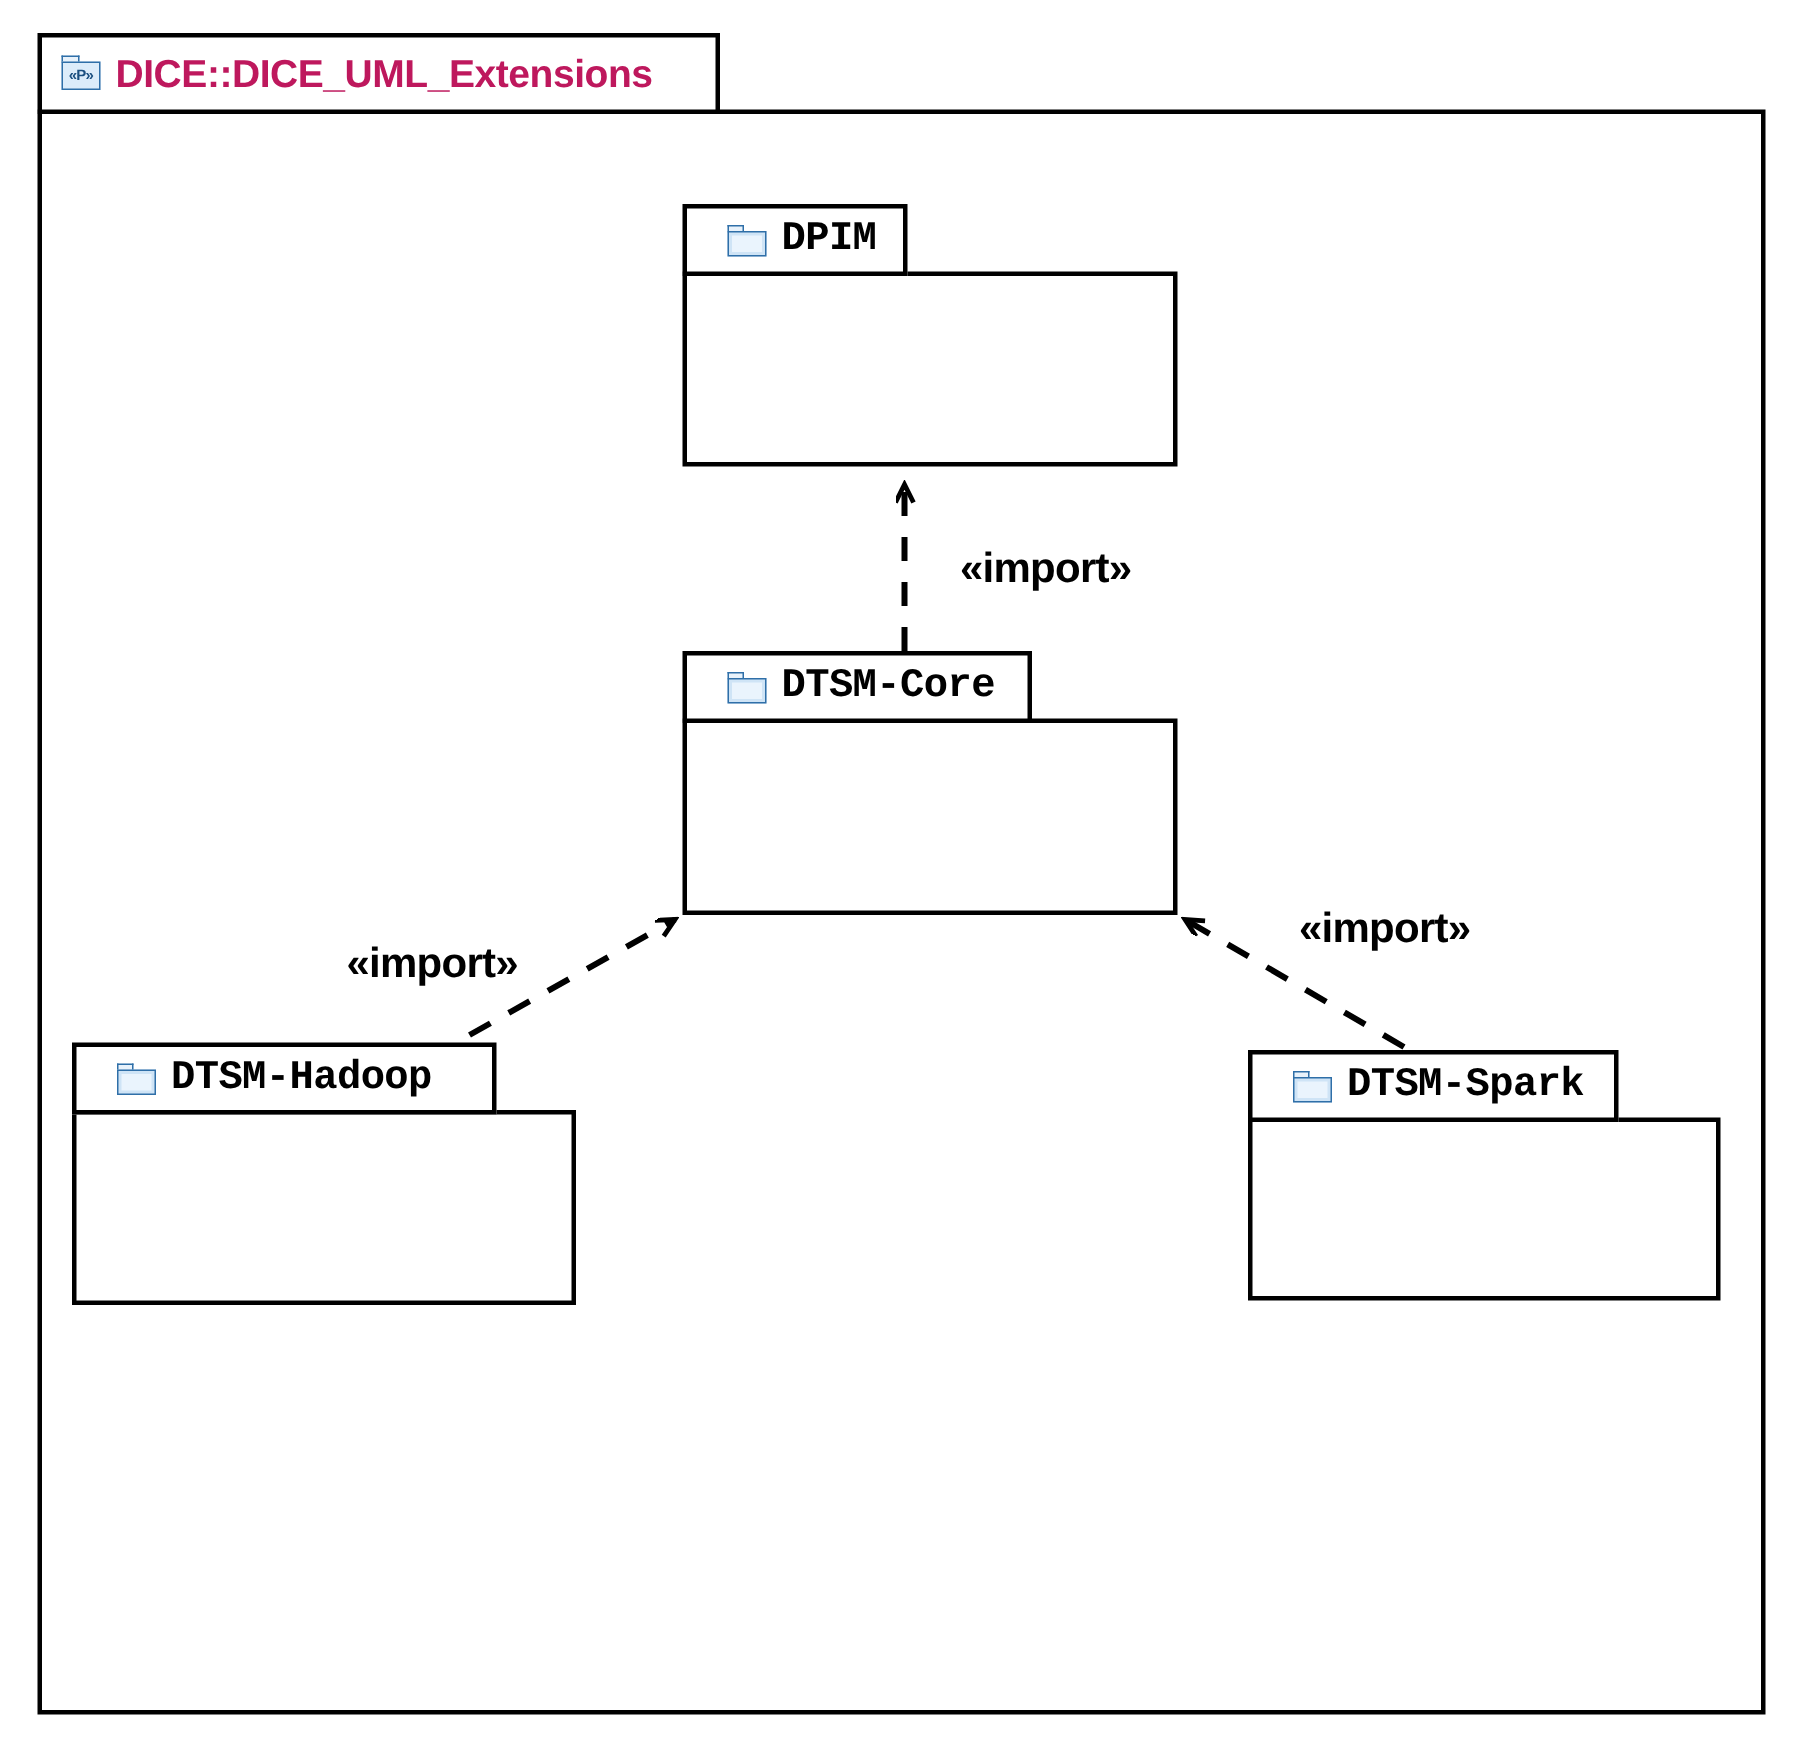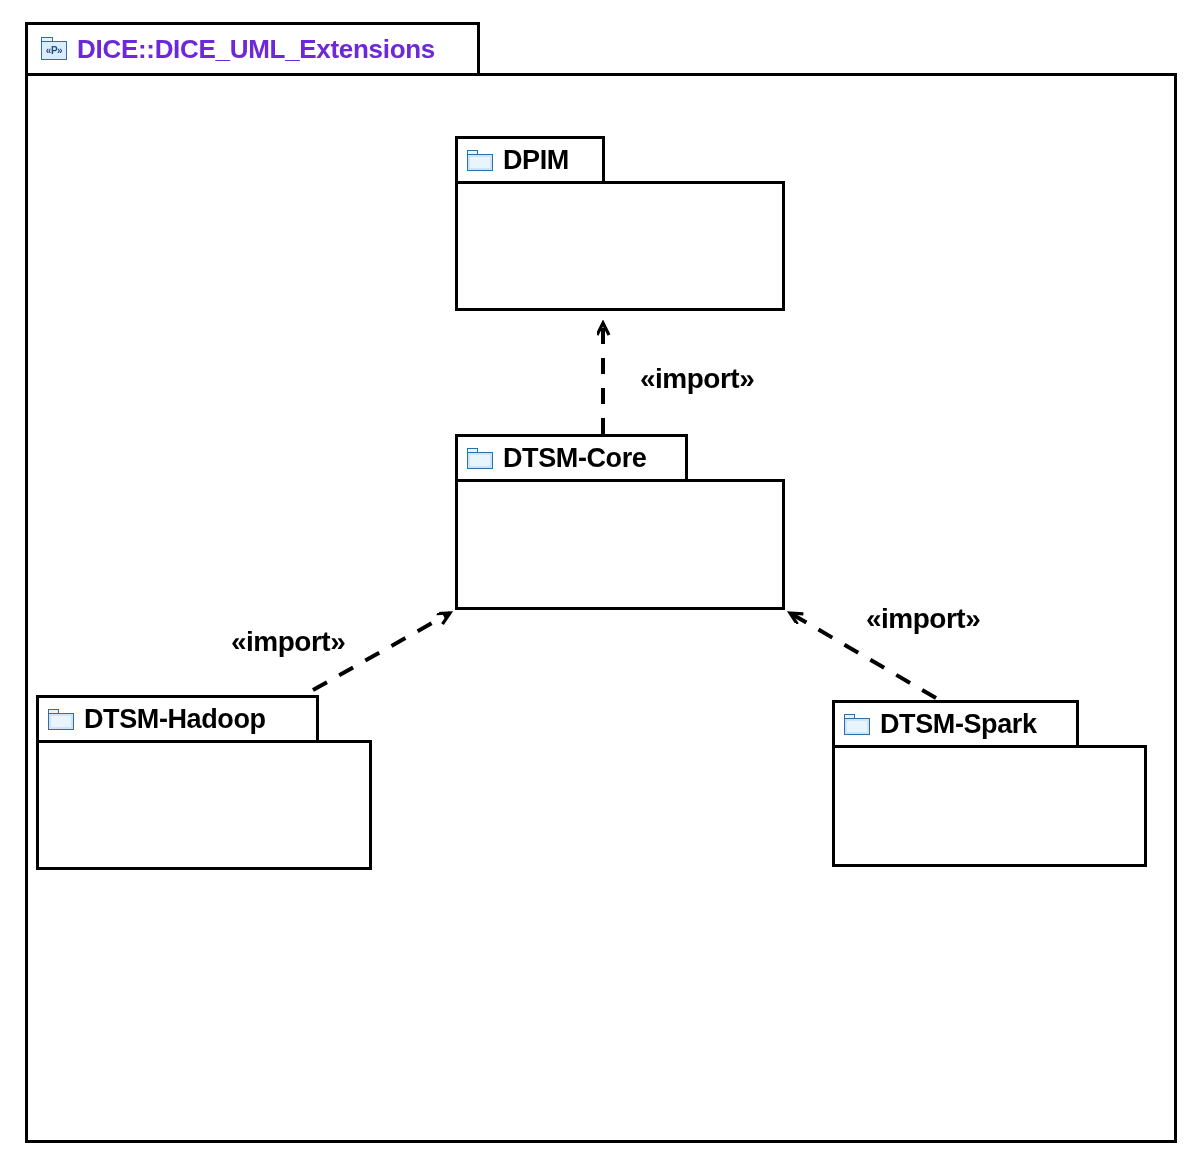--- a/index.html
+++ b/index.html
@@ -44,42 +44,43 @@
     box-sizing: border-box;
     background: #ffffff;
     display: flex;
     align-items: center;
     padding-left: 12px;
     z-index: 5;
   }
   .outer-tab-label {
     font-size: 26px;
     font-weight: bold;
-    color: #6d28d9;
+    color: #be185d;
     letter-spacing: -0.3px;
     margin-left: 9px;
     white-space: nowrap;
   }
 
   
   .pkg {
     position: absolute;
   }
   .pkg-tab {
     position: absolute;
     left: 0;
     top: 0;
     border: 3px solid #000000;
     box-sizing: border-box;
     background: #ffffff;
     display: flex;
     align-items: center;
-    padding-left: 9px;
+    padding-left: 27px;
     z-index: 3;
     height: 48px;
+    font-family: Liberation Mono, monospace;
   }
   .pkg-tab-label {
     font-size: 27px;
     font-weight: bold;
     color: #000000;
     letter-spacing: -0.4px;
     margin-left: 10px;
     white-space: nowrap;
   }
   .pkg-body {
@@ -251,21 +252,21 @@
         <span class="f-tab"></span>
         <span class="f-body">
             <span class="f-inner"></span>
           </span>
       </span>
       <span class="pkg-tab-label">DTSM-Core</span>
     </div>
     <div class="pkg-body" style="top:45px; width:330px; height:131px;"></div>
   </div>
 
-  <div class="pkg" style="left:36px; top:695px; width:336px; height:125px;">
+  <div class="pkg" style="left:48px; top:695px; width:336px; height:125px;">
     <div class="pkg-tab" style="width:283px;">
       <span class="folder-icon">
         <span class="f-tab"></span>
         <span class="f-body">
             <span class="f-inner"></span>
           </span>
       </span>
       <span class="pkg-tab-label">DTSM-Hadoop</span>
     </div>
     <div class="pkg-body" style="top:45px; width:336px; height:130px;"></div>

